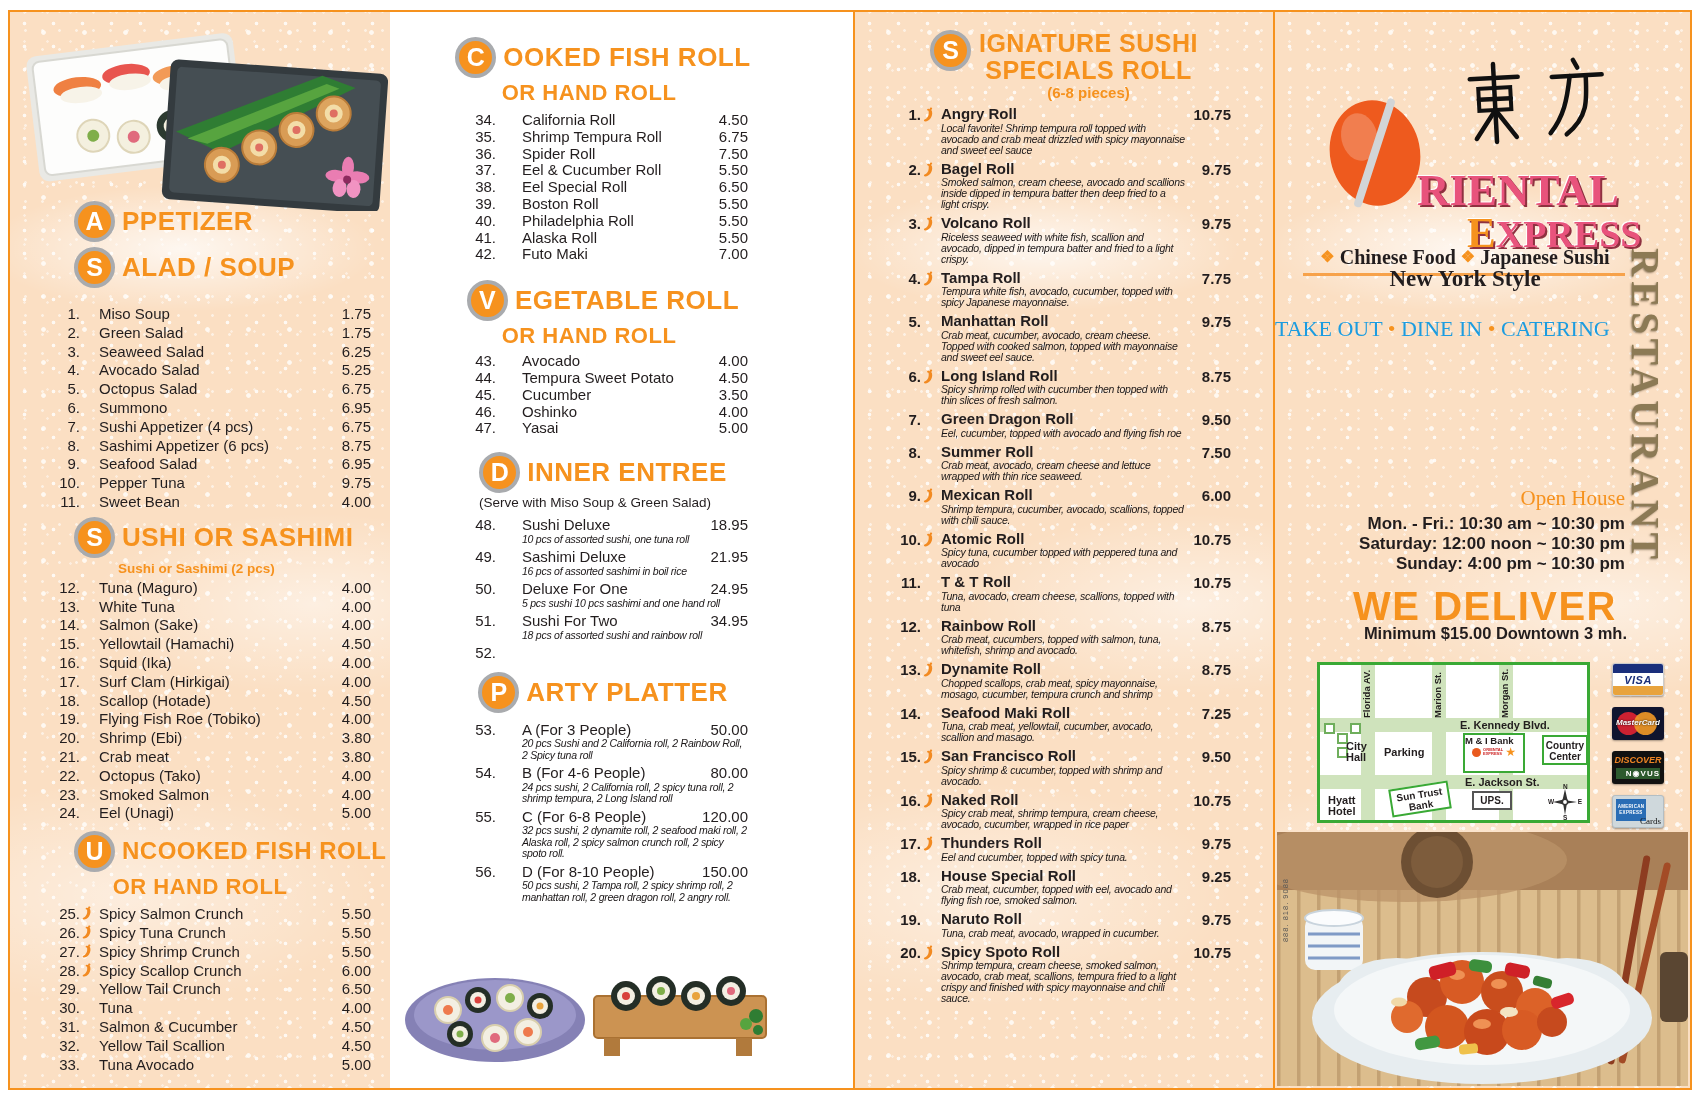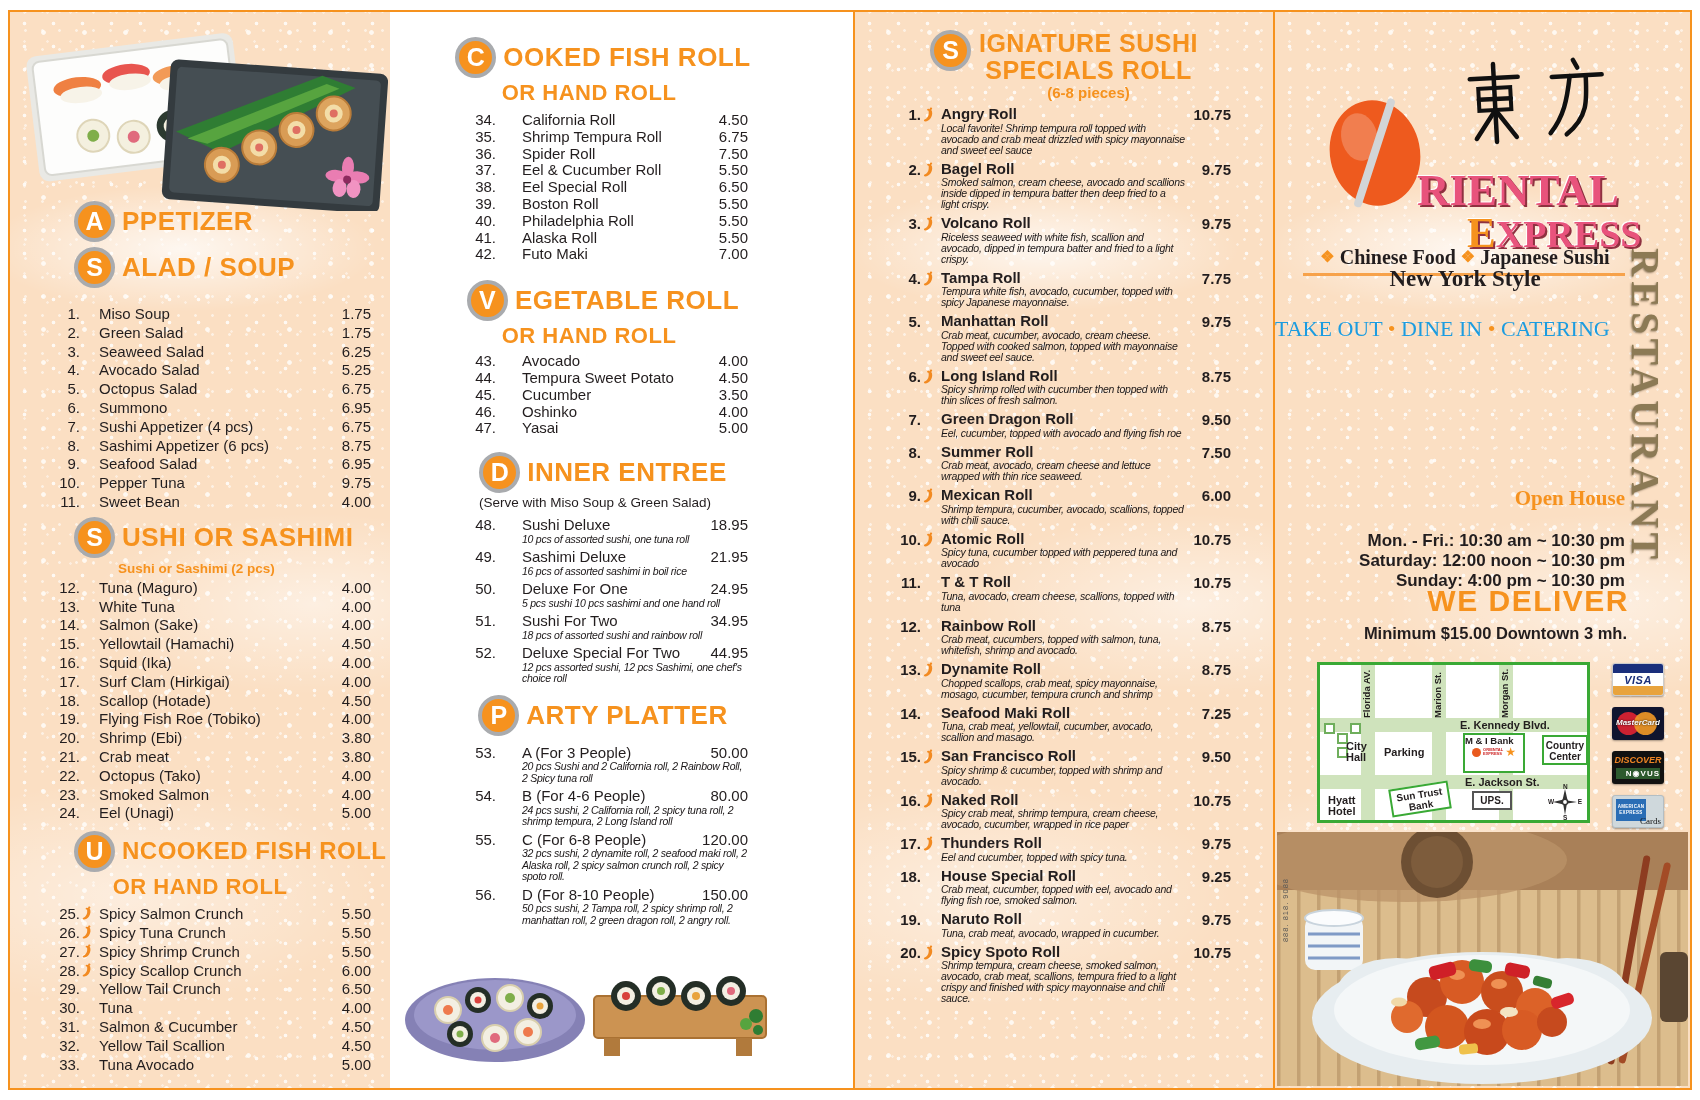--- a/index.html
+++ b/index.html
@@ -79,23 +79,23 @@
 #w-express .einit{color:#f6921e;font-size:43px}
 #tagline{position:absolute;left:0;width:380px;top:234px;text-align:center;font-weight:bold;font-size:20px}
 #tagline .dia{color:#f6921e;font-size:16px;position:relative;top:-2px}
 #tagunder{position:absolute;left:28px;top:261px;width:322px;height:3px;background:#f7a24a}
 #nys{position:absolute;left:0;width:380px;top:254px;text-align:center;font-weight:bold;font-size:23px}
 #services{position:absolute;left:0;width:380px;top:304px;font-weight:normal;font-size:22px;color:#1c9ce0;white-space:nowrap}
 #services .bul{color:#f6921e}
 #restaurant{position:absolute;left:348px;top:236px;writing-mode:vertical-rl;font-family:"Liberation Serif",serif;
  font-weight:bold;font-size:39px;color:#8c7a55;letter-spacing:5px;text-shadow:1px 1px 2px rgba(60,45,20,.55)}
 #openhouse{position:absolute;left:20px;width:330px;top:474px;text-align:right}
-#openhouse .oh{font-family:"Liberation Serif",serif;font-weight:bold;font-size:21px;color:#f6921e;margin-bottom:20px}
+#openhouse .oh{font-family:"Liberation Serif",serif;font-weight:normal;font-size:21px;color:#f6921e;margin-bottom:3px}
 #openhouse .hr{font-weight:bold;font-size:17px;line-height:20px}
-#wedeliver{position:absolute;left:24px;width:330px;top:572px;text-align:right;font-weight:bold;font-size:30px;
+#wedeliver{position:absolute;left:12px;width:330px;top:572px;text-align:right;font-weight:bold;font-size:40px;
  color:#f6921e;letter-spacing:1.5px}
 #minimum{position:absolute;left:20px;width:332px;top:612px;text-align:right;font-weight:bold;font-size:16.5px}
 #printcode{position:absolute;left:6px;top:866px;writing-mode:vertical-rl;transform:rotate(180deg);
  font-size:7.5px;color:#555;letter-spacing:1px;z-index:3}
 
 #map{position:absolute;left:42px;top:650px;width:273px;height:161px;background:#fff;border:3px solid #3aa935;z-index:2}
 .mvb{position:absolute;top:0;bottom:0;width:14px;background:#cfe3bc}
 .mhb{position:absolute;left:0;right:0;height:14px;background:#cfe3bc}
 .msv{position:absolute;writing-mode:vertical-rl;transform:rotate(180deg);font-weight:bold;font-size:9.5px;white-space:nowrap}
 .msh{position:absolute;font-weight:bold;font-size:11px;white-space:nowrap}
@@ -654,25 +654,20 @@
           <span class="num">51.</span>
           <div class="body">
             <span class="nm">Sushi For Two</span>
             <span class="pr">34.95</span>
             <div class="desc">18 pcs of assorted sushi and rainbow roll</div>
           </div>
         </div>
 
         <div class="drow">
           <span class="num">52.</span>
-          <div class="body">
-            <span class="nm">Deluxe Special For Two</span>
-            <span class="pr">44.95</span>
-            <div class="desc">12 pcs assorted sushi, 12 pcs Sashimi, one chef's choice roll</div>
-          </div>
         </div>
       </div>
     <div class="schead" style="margin-top:8px">
       <span class="badge">P</span>
       <span class="ht">ARTY PLATTER</span>
     </div>
     <div class="mlist" style="margin-top:6px">
 
         <div class="drow">
           <span class="num">53.</span>

